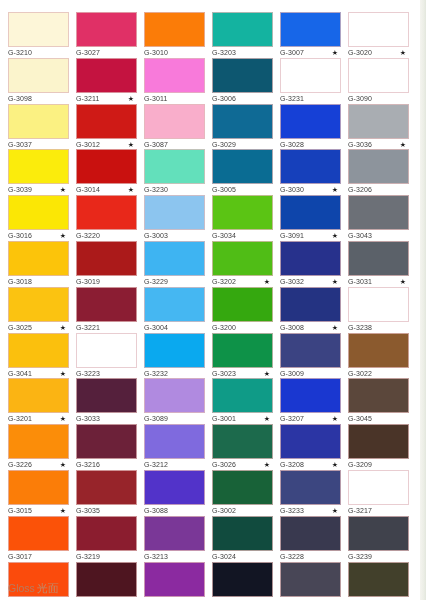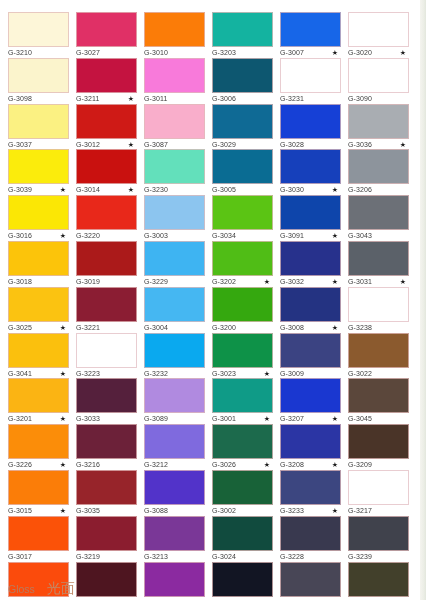--- a/index.html
+++ b/index.html
@@ -88,23 +88,23 @@
     position: absolute;
     left: 8px;
     top: 581px;
     font-size: 10.5px;
     line-height: 14px;
     color: #b97a5e;
     white-space: nowrap;
     font-family: "Liberation Sans", sans-serif;
   }
   #footer-label .footer-cn {
-    font-size: 14px;
+    font-size: 11px;
     color: #c08a6a;
-    margin-left: 12px;
+    margin-left: 2px;
   }
 </style>
 </head>
 <body>
 
 <div id="chart-sheet">
   <div id="swatch-grid">
       <div class="swatch-cell" style="left: 8px; top: 12px;">
         <div class="swatch-chip" style="background: rgb(253, 246, 216);"></div>
         <div class="swatch-meta">

